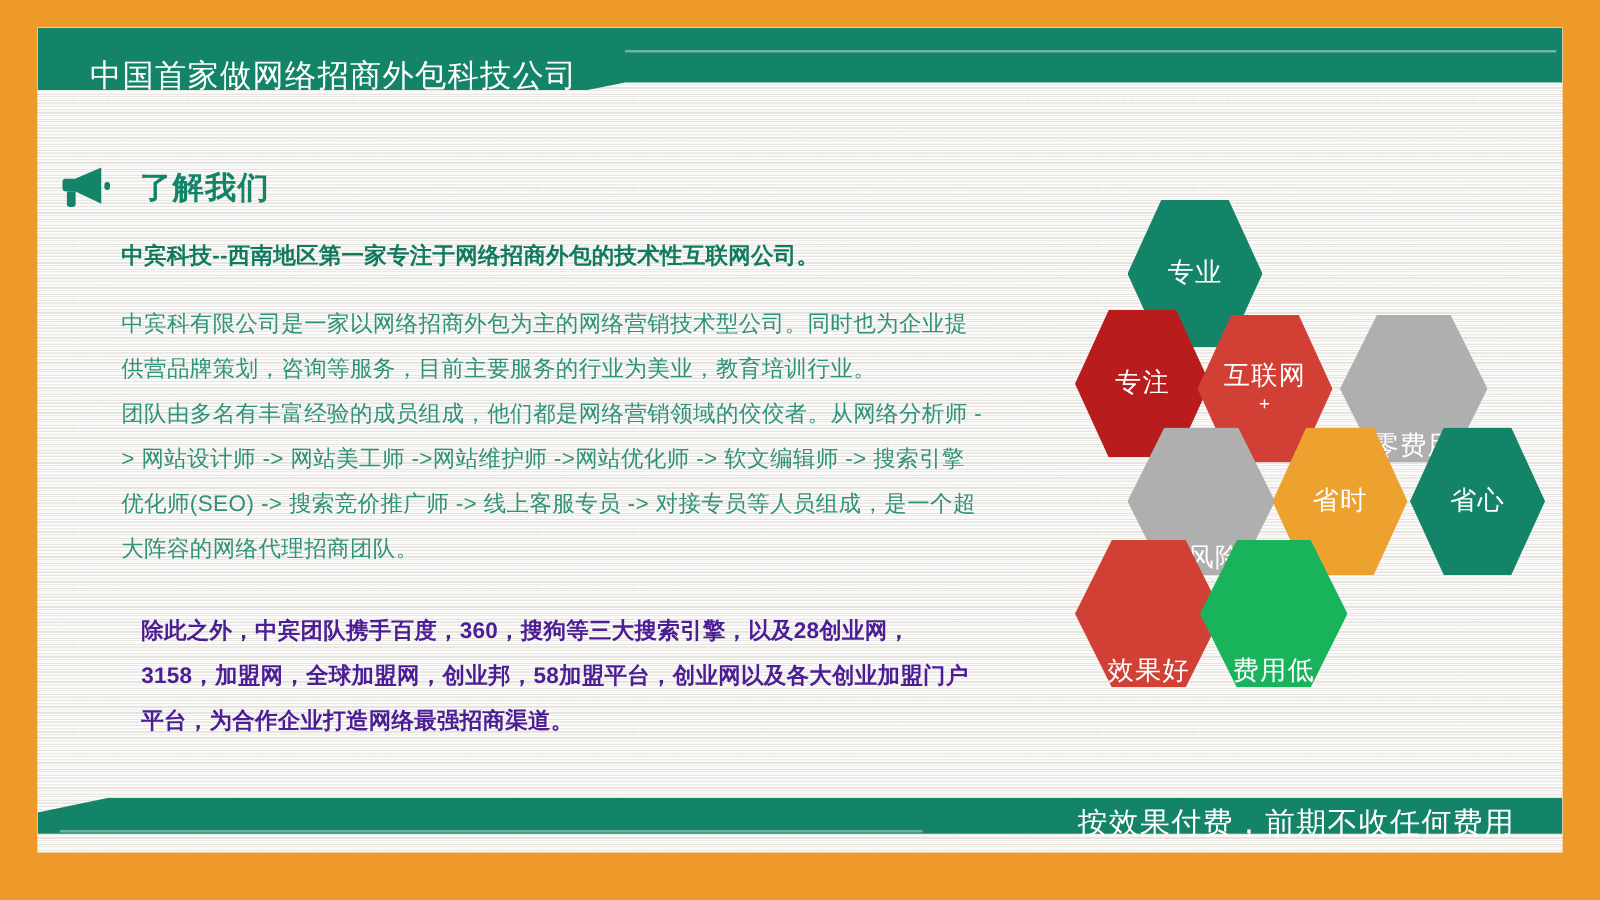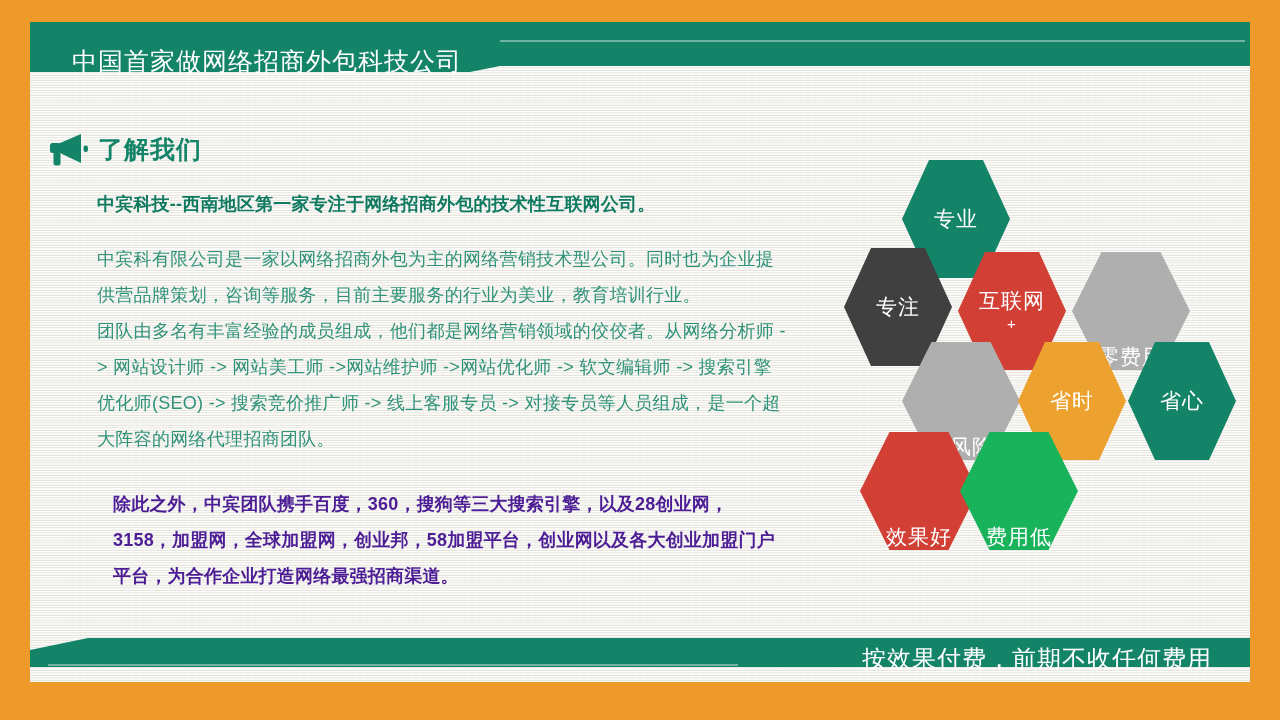--- a/index.html
+++ b/index.html
@@ -80,21 +80,21 @@
     white-space: nowrap;
   }
 
   
   .section-head {
     position: absolute;
     left: 48px;
     top: 132px;
     display: flex;
     align-items: center;
-    gap: 8px;
+    gap: 22px;
   }
   .megaphone-icon {
     width: 42px;
     height: 34px;
     display: block;
   }
   .section-title {
     color: #138468;
     font-size: 25px;
     font-weight: bold;
@@ -222,21 +222,21 @@
 
   <div class="body-copy">
     <p class="lead">中宾科技--西南地区第一家专注于网络招商外包的技术性互联网公司。</p>
     <p class="para">中宾科有限公司是一家以网络招商外包为主的网络营销技术型公司。同时也为企业提供营品牌策划，咨询等服务，目前主要服务的行业为美业，教育培训行业。</p>
     <p class="para second">团队由多名有丰富经验的成员组成，他们都是网络营销领域的佼佼者。从网络分析师 -&gt; 网站设计师 -&gt; 网站美工师 -&gt;网站维护师 -&gt;网站优化师 -&gt; 软文编辑师 -&gt; 搜索引擎优化师(SEO) -&gt; 搜索竞价推广师 -&gt; 线上客服专员 -&gt; 对接专员等人员组成，是一个超大阵容的网络代理招商团队。</p>
     <p class="closing">除此之外，中宾团队携手百度，360，搜狗等三大搜索引擎，以及28创业网，3158，加盟网，全球加盟网，创业邦，58加盟平台，创业网以及各大创业加盟门户平台，为合作企业打造网络最强招商渠道。</p>
   </div>
 
   <div class="hex-cluster" id="hex-cluster">
       <div class="hex" style="left: 62px; top: 0px; background: rgb(19, 132, 104);"><span>专业</span></div>
-      <div class="hex" style="left: 4px; top: 88px; background: #404040;"><span>专注</span></div>
+      <div class="hex" style="left: 20px; top: 88px; background: #b91c1c;"><span>专注</span></div>
       <div class="hex" style="left: 118px; top: 92px; background: rgb(209, 63, 53);"><div><span style="display: block;">互联网</span><span class="plus">+</span></div></div>
       <div class="hex wide" style="left: 232px; top: 92px; background: rgb(175, 175, 175);"><span>零费用</span></div>
       <div class="hex wide" style="left: 62px; top: 182px; background: rgb(175, 175, 175);"><span>零风险</span></div>
       <div class="hex" style="left: 178px; top: 182px; background: rgb(237, 161, 46);"><span>省时</span></div>
       <div class="hex" style="left: 288px; top: 182px; background: rgb(19, 132, 104);"><span>省心</span></div>
       <div class="hex wide" style="left: 20px; top: 272px; background: rgb(209, 63, 53);"><span>效果好</span></div>
       <div class="hex wide" style="left: 120px; top: 272px; background: rgb(25, 179, 92);"><span>费用低</span></div>
     </div>
 
   <div class="footer-band">

